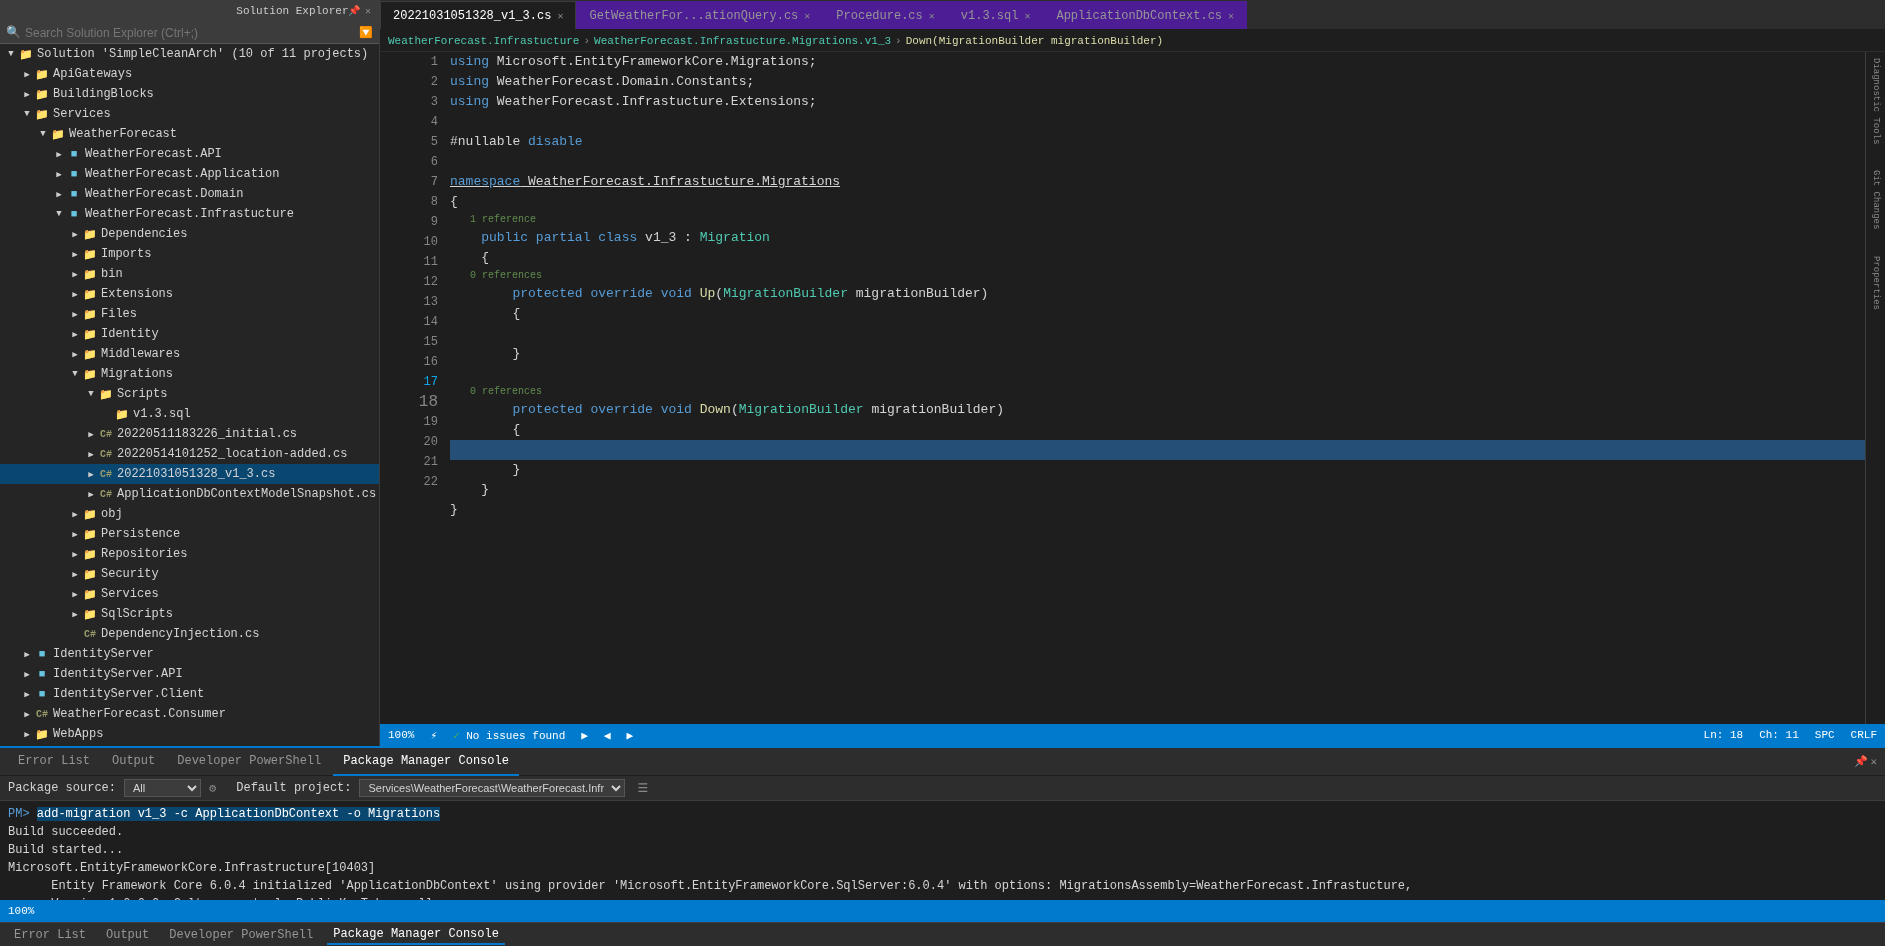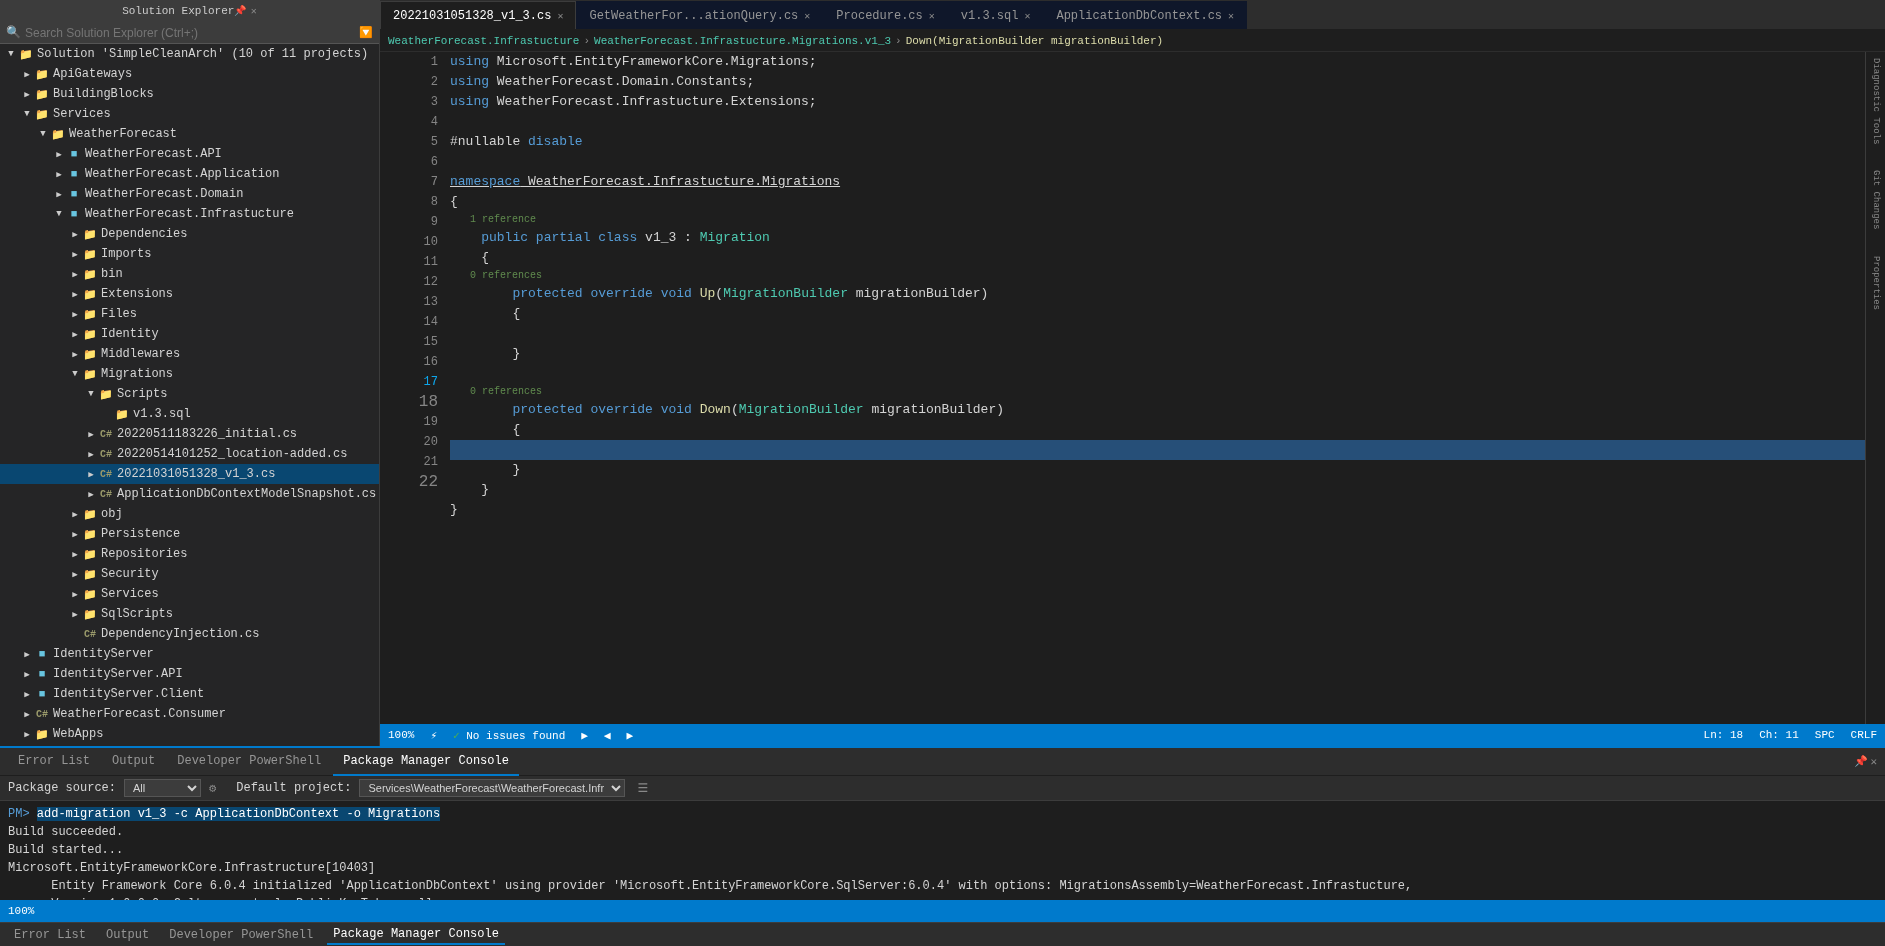--- a/index.html
+++ b/index.html
@@ -18,21 +18,21 @@
       padding: 4px 12px;
       font-size: 12px;
       color: #969696;
       border: 1px solid transparent;
       border-bottom: none;
       cursor: pointer;
       white-space: nowrap;
       display: flex;
       align-items: center;
       gap: 6px;
-      background: #0f172a;
+      background: #4c1d95;
       height: 28px;
     }
     .tab.active {
       background: #1e1e1e;
       color: #ffffff;
       border-color: #3c3c3c;
     }
     .tab .close-icon { font-size: 10px; color: #888; }
 
     
@@ -44,21 +44,21 @@
       flex-shrink: 0;
       border-right: 1px solid #3c3c3c;
     }
     .panel-header {
       background: #3c3c3c;
       padding: 8px 8px;
       font-size: 11px;
       color: #cccccc;
       display: flex;
       align-items: center;
-      justify-content: center;
+      justify-content: flex-end;
       height: 22px;
     }
     .panel-header-actions {
       display: flex;
       gap: 4px;
     }
     .panel-header-btn {
       color: #888;
       font-size: 10px;
       cursor: pointer;
@@ -669,21 +669,21 @@
               <div style="line-height: 20px; font-size: 12px; color: rgb(133, 133, 133);">12</div>
               <div style="line-height: 20px; font-size: 12px; color: rgb(133, 133, 133);">13</div>
               <div style="line-height: 20px; font-size: 12px; color: rgb(133, 133, 133);">14</div>
               <div style="line-height: 20px; font-size: 12px; color: rgb(133, 133, 133);">15</div>
               <div style="line-height: 20px; font-size: 12px; color: rgb(133, 133, 133);">16</div>
               <div style="line-height: 20px; font-size: 12px; color: #0ea5e9;">17</div>
               <div style="line-height: 20px; font-size: 16px; color: rgb(133, 133, 133);">18</div>
               <div style="line-height: 20px; font-size: 12px; color: rgb(133, 133, 133);">19</div>
               <div style="line-height: 20px; font-size: 12px; color: rgb(133, 133, 133);">20</div>
               <div style="line-height: 20px; font-size: 12px; color: rgb(133, 133, 133);">21</div>
-              <div style="line-height: 20px; font-size: 16px; color: rgb(133, 133, 133); font-family: Liberation Mono, monospace;">22</div>
+              <div style="line-height: 20px; font-size: 12px; color: rgb(133, 133, 133); font-family: Liberation Mono, monospace;">22</div>
             </div>
           <div style="flex:1; overflow:auto;" id="code-editor">
           <div style="position: relative;">
                 <div class="code-line"><span class="kw">using</span> Microsoft.EntityFrameworkCore.Migrations;</div>
               </div>
               <div style="position: relative;">
                 <div class="code-line"><span class="kw">using</span> WeatherForecast.Domain.Constants;</div>
               </div>
               <div style="position: relative;">
                 <div class="code-line"><span class="kw">using</span> WeatherForecast.Infrastucture.Extensions;</div>

